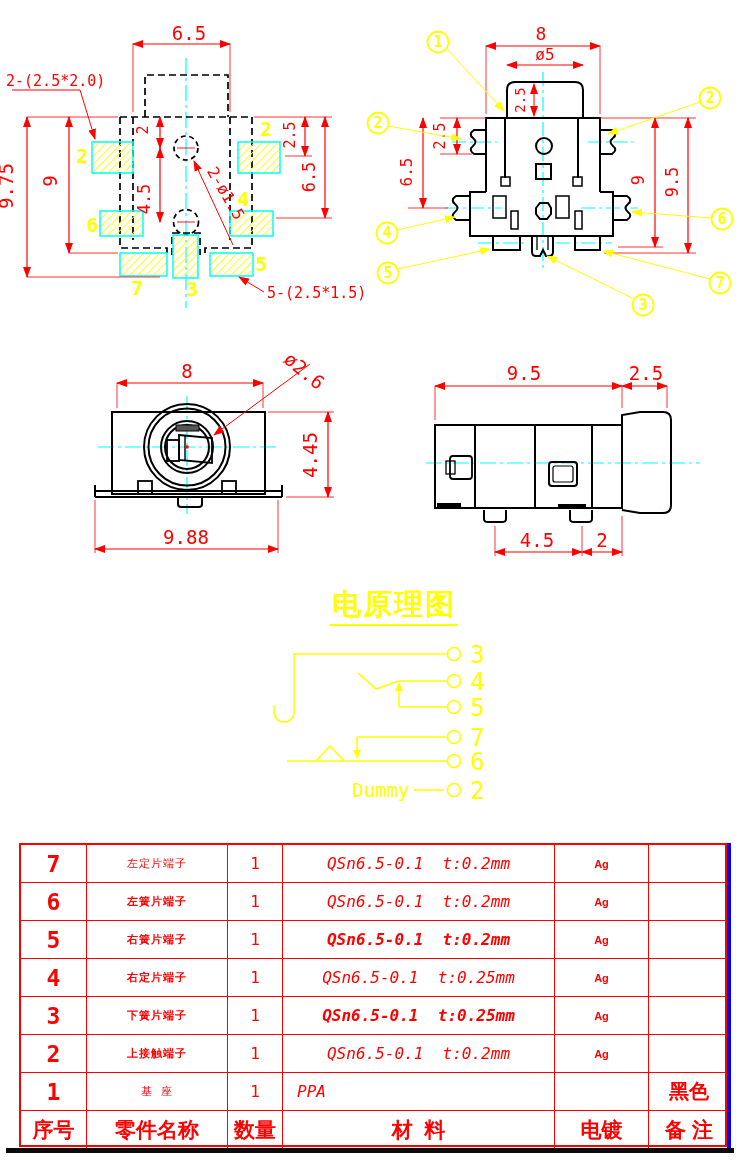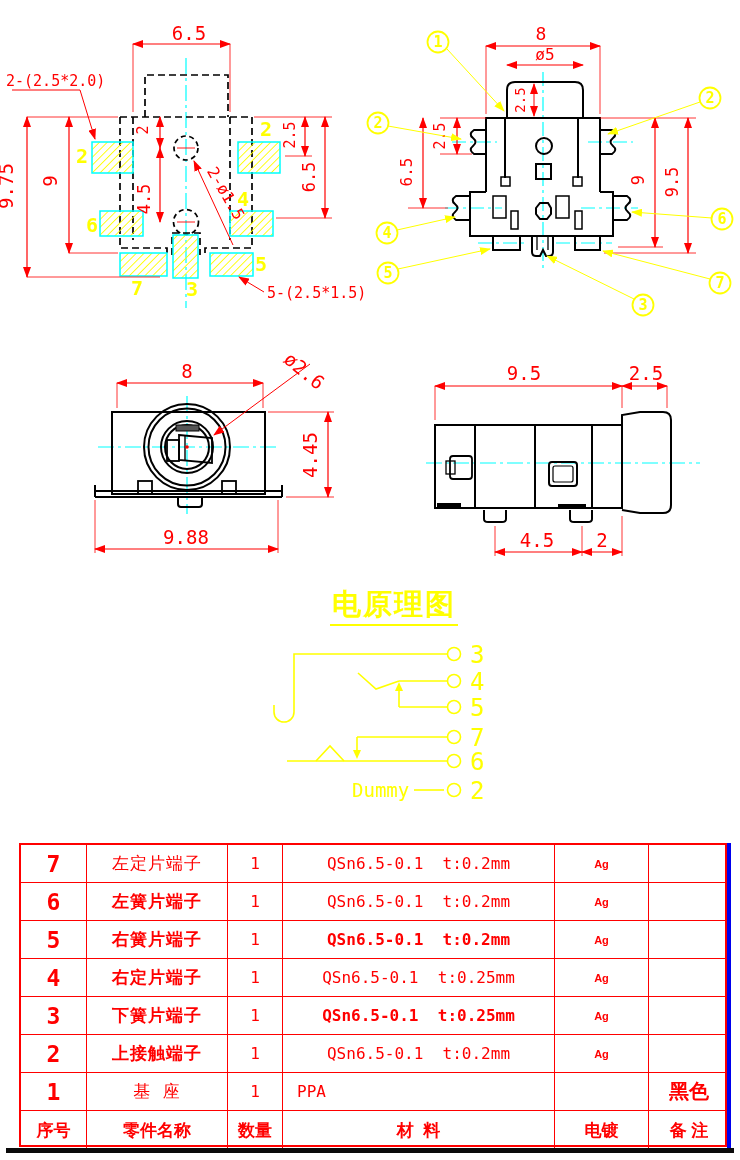--- a/index.html
+++ b/index.html
@@ -14,30 +14,30 @@
   
   #bom{position:absolute;left:19px;top:843px;width:708px;height:304px;
        display:grid;grid-template-columns:66px 141px 55px 272px 94px 80px;
        grid-auto-rows:38px;border:2px solid #ff0000;box-sizing:border-box;}
   .cell{border-right:1.5px solid #ff0000;border-bottom:1.5px solid #ff0000;
         color:#ff0000;display:flex;align-items:center;justify-content:center;
         overflow:hidden;white-space:pre;box-sizing:border-box;}
   #bom > .cell:nth-child(6n){border-right:none;}
   #bom > .cell:nth-last-child(-n+6){border-bottom:none;}
   .c-no{font-family:"DejaVu Sans Mono",monospace;font-size:23px;font-weight:bold;}
-  .c-name{font-size:17px;letter-spacing:1px;}
+  .c-name{font-size:11px;letter-spacing:1px;}
   .c-name.bold{font-weight:bold;}
   .c-qty{font-family:"DejaVu Sans Mono",monospace;font-size:16px;}
-  .c-mat{font-family:"DejaVu Sans Mono",monospace;font-size:16px;}
+  .c-mat{font-family:"DejaVu Sans Mono",monospace;font-size:16px;font-style:italic;}
   .c-mat.bold{font-weight:bold;}
   .c-mat.ppa{justify-content:flex-start;padding-left:14px;text-align:center;}
   .c-plate{font-family:"DejaVu Sans Mono",monospace;font-size:11px;font-weight:bold;
            font-family:"Liberation Sans",sans-serif;}
   .c-remark{font-size:20px;font-weight:bold;}
-  .c-head{font-size:17px;font-weight:bold;}
+  .c-head{font-size:21px;font-weight:bold;}
   #frame-bottom{position:absolute;left:6px;top:1148px;width:728px;height:5px;background:#0a0a0a;}
   #frame-right{position:absolute;left:727px;top:843px;width:4px;height:310px;background:#0000ee;}
 </style>
 </head>
 <body>
 
 <div id="page">
 
   <svg class="panel" style="left:0;top:15px" width="370" height="300" viewBox="0 15 370 300">
     <defs>

